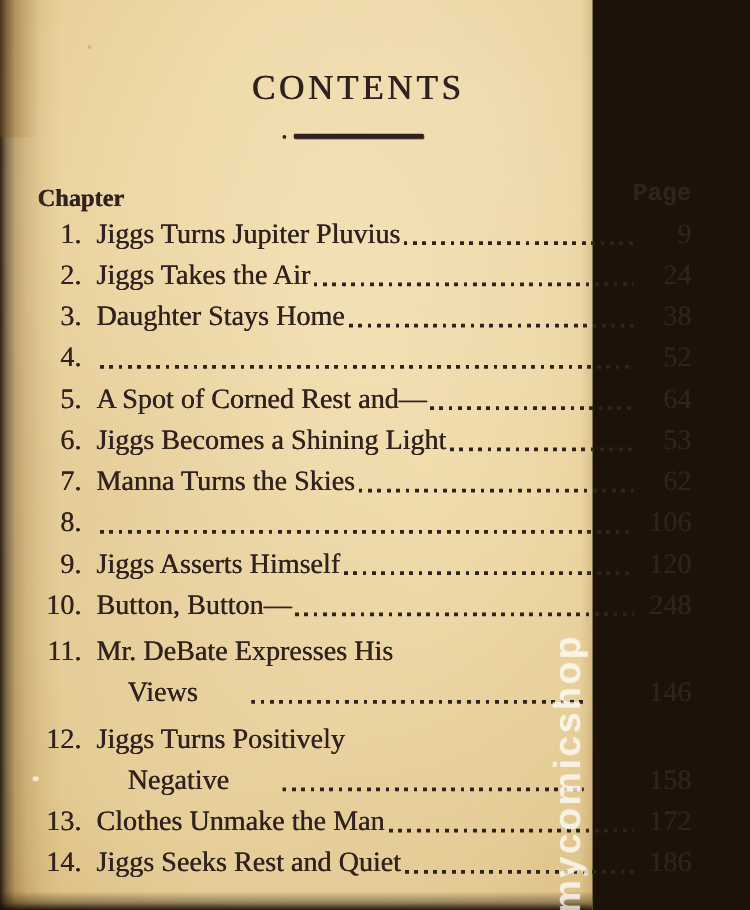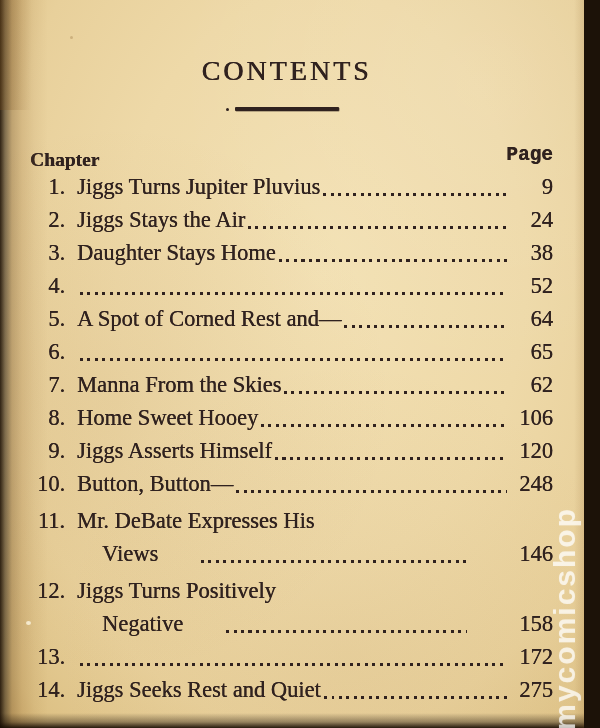--- a/index.html
+++ b/index.html
@@ -1,17 +1,17 @@
 <!DOCTYPE html>
 <html><head>
 <meta charset="utf-8">
 <style>
   html,body{margin:0;padding:0;width:600px;height:728px;overflow:hidden;background:#1c1208;}
   .scan{
-    position:relative;width:584px;height:728px;
+    position:relative;width:474px;height:728px;
     background:radial-gradient(ellipse at 55% 38%, #f3e1b4 0%, #eed9a8 45%, #e8d09b 72%, #ddc185 92%, #d2b273 100%);
     font-family:"Liberation Serif","DejaVu Serif",serif;
     color:#30221f;
   }
   .grain{
     position:absolute;inset:0;pointer-events:none;
     background:
       radial-gradient(circle at 82% 12%, rgba(255,255,255,0.10), transparent 38%),
       radial-gradient(circle at 20% 55%, rgba(150,100,40,0.08), transparent 45%),
       radial-gradient(circle at 60% 90%, rgba(150,100,40,0.06), transparent 40%);
@@ -112,21 +112,21 @@
         <span class="leader"></span>
         <span class="pageno">9</span>
       </div>
     </div>
   </div>
 
   <div class="row">
     <span class="num">2.</span>
     <div class="body">
       <div class="l1">
-        <span class="ctitle">Jiggs Stays the Air</span>
+        <span class="ctitle">Jiggs Takes the Air</span>
         <span class="leader"></span>
         <span class="pageno">24</span>
       </div>
     </div>
   </div>
 
   <div class="row">
     <span class="num">3.</span>
     <div class="body">
       <div class="l1">
@@ -155,42 +155,42 @@
         <span class="leader"></span>
         <span class="pageno">64</span>
       </div>
     </div>
   </div>
 
   <div class="row">
     <span class="num">6.</span>
     <div class="body">
       <div class="l1">
-        <span class="leader"></span>
-        <span class="pageno">65</span>
+        <span class="ctitle">Jiggs Becomes a Shining Light</span>
+        <span class="leader"></span>
+        <span class="pageno">53</span>
       </div>
     </div>
   </div>
 
   <div class="row">
     <span class="num">7.</span>
     <div class="body">
       <div class="l1">
-        <span class="ctitle">Manna From the Skies</span>
+        <span class="ctitle">Manna Turns the Skies</span>
         <span class="leader"></span>
         <span class="pageno">62</span>
       </div>
     </div>
   </div>
 
   <div class="row">
     <span class="num">8.</span>
     <div class="body">
       <div class="l1">
-        <span class="ctitle">Home Sweet Hooey</span>
         <span class="leader"></span>
         <span class="pageno">106</span>
       </div>
     </div>
   </div>
 
   <div class="row">
     <span class="num">9.</span>
     <div class="body">
       <div class="l1">
@@ -239,33 +239,34 @@
               <span class="leader"></span>
               <span class="pageno">158</span>
             </div>
           </div>
   </div>
 
   <div class="row">
     <span class="num">13.</span>
     <div class="body">
       <div class="l1">
+        <span class="ctitle">Clothes Unmake the Man</span>
         <span class="leader"></span>
         <span class="pageno">172</span>
       </div>
     </div>
   </div>
 
   <div class="row">
     <span class="num">14.</span>
     <div class="body">
       <div class="l1">
         <span class="ctitle">Jiggs Seeks Rest and Quiet</span>
         <span class="leader"></span>
-        <span class="pageno">275</span>
+        <span class="pageno">186</span>
       </div>
     </div>
   </div>
 </div>
   </div>
 
   <div class="edge-left"></div>
   <div class="edge-left-top"></div>
   <div class="edge-bottom"></div>
   <div class="edge-right"></div>

